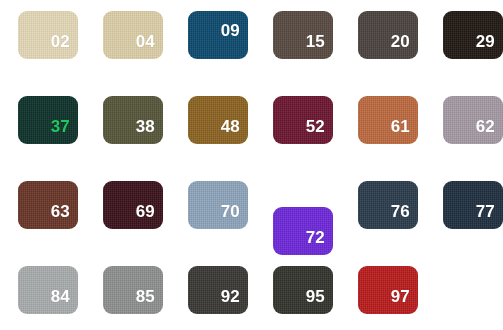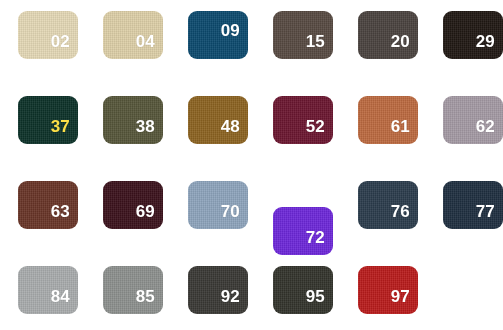--- a/index.html
+++ b/index.html
@@ -94,21 +94,21 @@
     <div class="swatch" style="background-color: rgb(87, 74, 66);">
       <span class="swatch-label" style="color: rgb(255, 255, 255);">15</span>
     </div>
     <div class="swatch" style="background-color: rgb(74, 67, 63);">
       <span class="swatch-label" style="color: rgb(255, 255, 255);">20</span>
     </div>
     <div class="swatch" style="background-color: rgb(32, 24, 19);">
       <span class="swatch-label" style="color: rgb(255, 255, 255);">29</span>
     </div>
     <div class="swatch" style="background-color: rgb(13, 50, 41);">
-      <span class="swatch-label" style="color: #fde047;">37</span>
+      <span class="swatch-label" style="color: #22c55e;">37</span>
     </div>
     <div class="swatch" style="background-color: rgb(86, 86, 58);">
       <span class="swatch-label" style="color: rgb(255, 255, 255);">38</span>
     </div>
     <div class="swatch" style="background-color: rgb(140, 99, 33);">
       <span class="swatch-label" style="color: rgb(255, 255, 255);">48</span>
     </div>
     <div class="swatch" style="background-color: rgb(107, 22, 48);">
       <span class="swatch-label" style="color: rgb(255, 255, 255);">52</span>
     </div>

